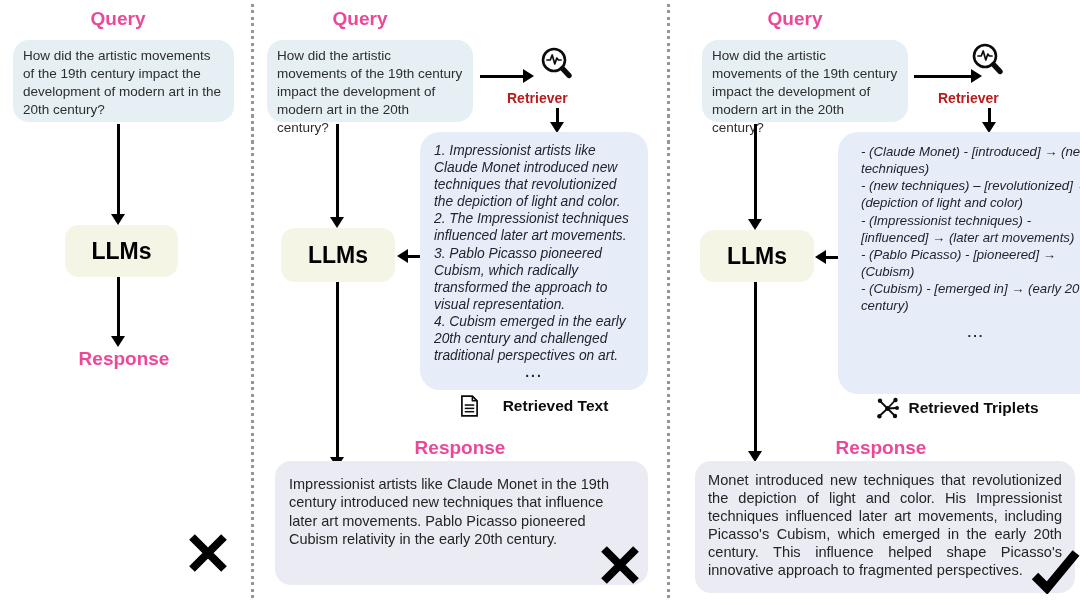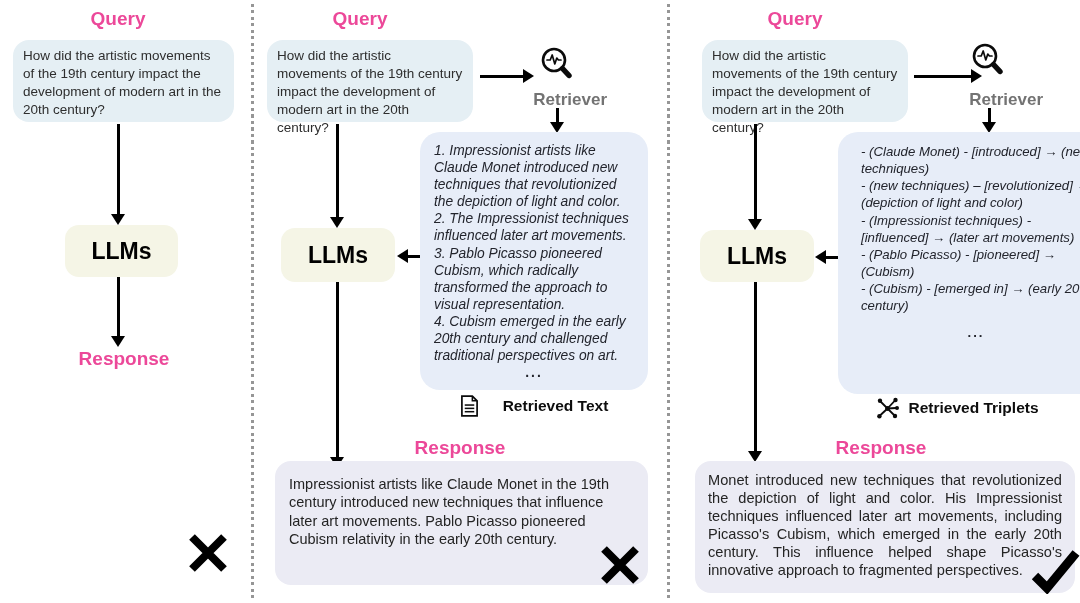--- a/index.html
+++ b/index.html
@@ -25,21 +25,21 @@
   .varrow{position:absolute;width:14px;}
   .varrow .stem{position:absolute;left:5.5px;top:0;width:3px;background:#000;}
   .varrow .head{position:absolute;left:0;bottom:0;width:0;height:0;
                 border-left:7px solid transparent;border-right:7px solid transparent;border-top:11px solid #000;}
   .harrow{position:absolute;height:14px;}
   .harrow .stem{position:absolute;top:5.5px;height:3px;background:#000;}
   .harrow.right .head{position:absolute;right:0;top:0;width:0;height:0;
                 border-top:7px solid transparent;border-bottom:7px solid transparent;border-left:11px solid #000;}
   .harrow.left .head{position:absolute;left:0;top:0;width:0;height:0;
                 border-top:7px solid transparent;border-bottom:7px solid transparent;border-right:11px solid #000;}
-  .ret-label{position:absolute;font-weight:bold;font-size:17px;text-align:right;color:#737373;}
+  .ret-label{position:absolute;font-weight:bold;font-size:14px;text-align:left;color:#b91c1c;}
   .cap{position:absolute;display:flex;align-items:center;justify-content:center;gap:8px;
        font-weight:bold;font-size:15.5px;color:#0d0d0d;}
   .icon{position:absolute;}
   .retr .item{margin:0;}
   .ellipsis{text-align:center;font-weight:bold;font-style:normal;letter-spacing:2px;}
   .verdict{position:absolute;}
 </style>
 </head>
 <body>
 

